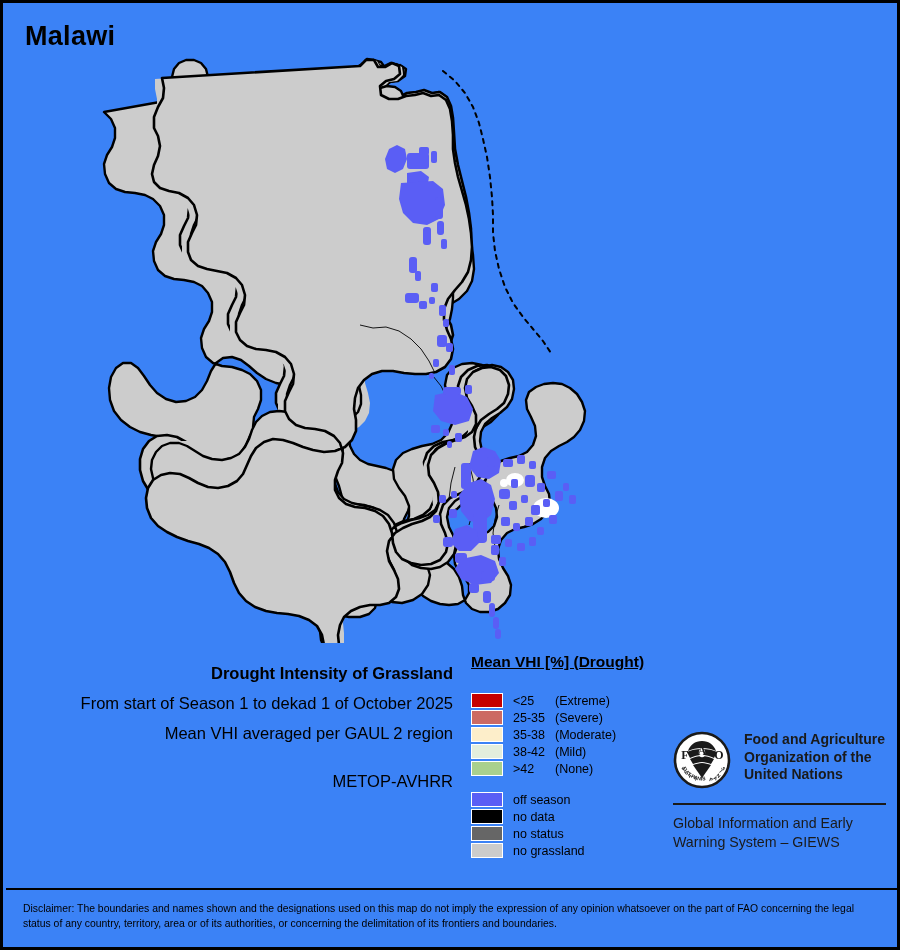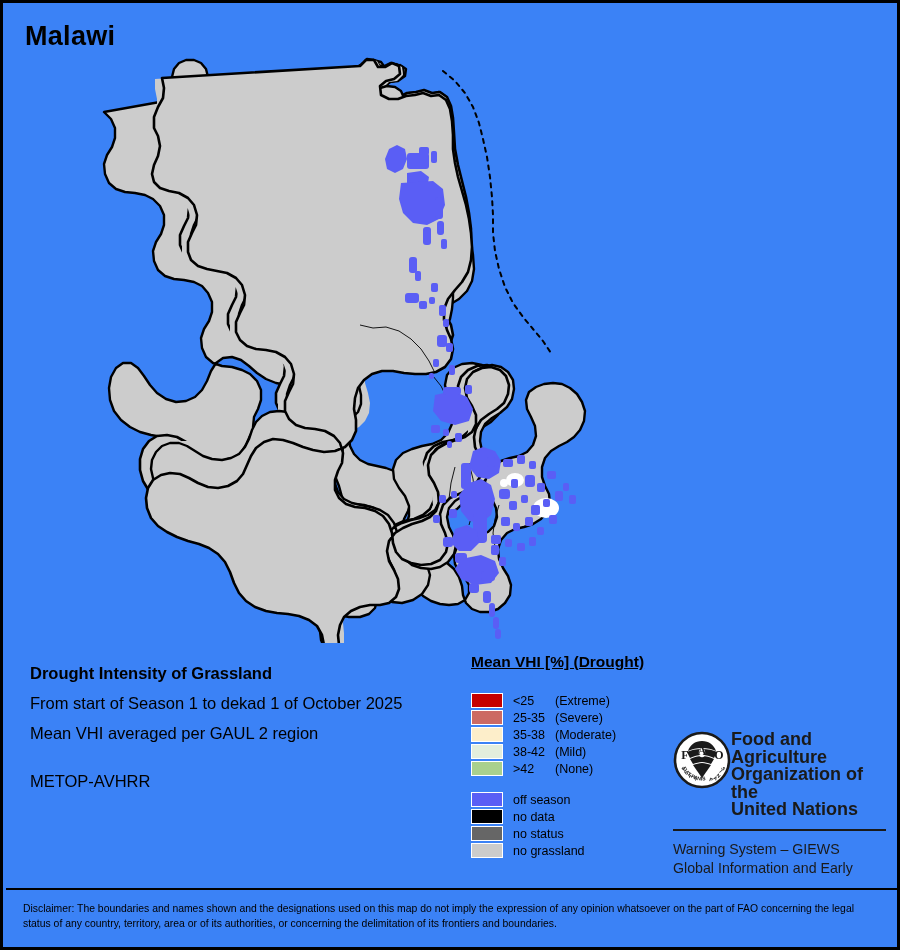--- a/index.html
+++ b/index.html
@@ -35,24 +35,25 @@
     left: 0;
     top: 40px;
     width: 894px;
     height: 600px;
   }
   #map-canvas svg { display: block; }
 
   
   #caption-block {
     position: absolute;
-    left: 27px;
+    left: 20px;
     top: 655px;
     width: 430px;
     color: #000000;
+    text-align: right;
   }
   .cap-line {
     font-size: 16.5px;
     line-height: 30px;
     white-space: nowrap;
   }
   .cap-line.bold { font-weight: bold; font-size: 16.5px; }
   .cap-gap { height: 18px; }
 
   
@@ -100,21 +101,22 @@
     left: 670px;
     top: 728px;
     width: 215px;
   }
   #fao-top {
     display: flex;
     align-items: flex-start;
   }
   #fao-logo { flex: 0 0 58px; }
   #fao-name {
-    font-size: 18px;
+    margin-left: 13px;
+    font-size: 14px;
     font-weight: bold;
     line-height: 17.5px;
     color: #1a1a1a;
   }
   #fao-rule {
     margin-top: 10px;
     border-top: 2px solid #1a1a1a;
     width: 213px;
   }
   #giews-name {
@@ -549,21 +551,21 @@
         </svg>
       </div>
       <div id="fao-name">
         <div>Food and Agriculture</div>
         <div>Organization of the</div>
         <div>United Nations</div>
       </div>
     </div>
     <div id="fao-rule"></div>
     <div id="giews-name">
+      <div>Global Information and Early</div>
       <div>Warning System – GIEWS</div>
-      <div>Global Information and Early</div>
     </div>
   </div>
 
   <div id="disclaimer-rule"></div>
   <div id="disclaimer">Disclaimer: The boundaries and names shown and the designations used on this map do not imply the expression of any opinion whatsoever on the part of FAO concerning the legal status of any country, territory, area or of its authorities, or concerning the delimitation of its frontiers and boundaries.</div>
 
 </div>
 
 </body></html>

